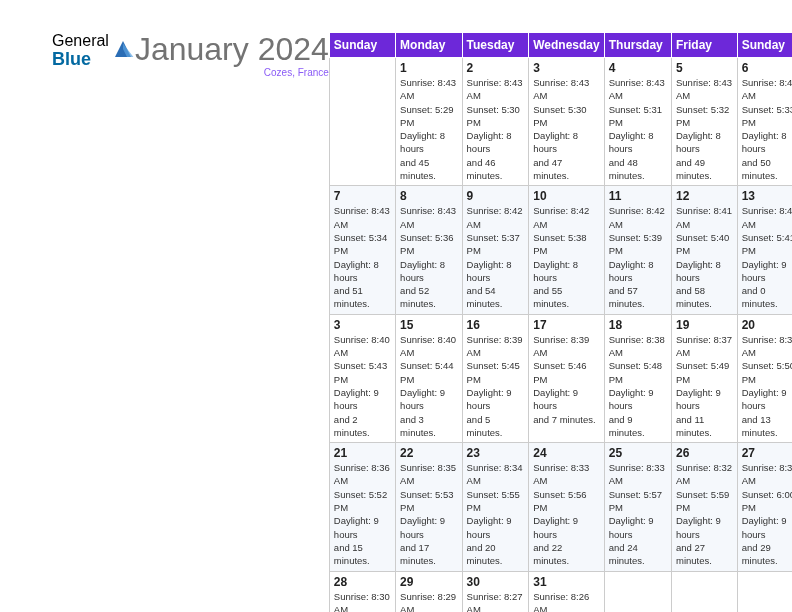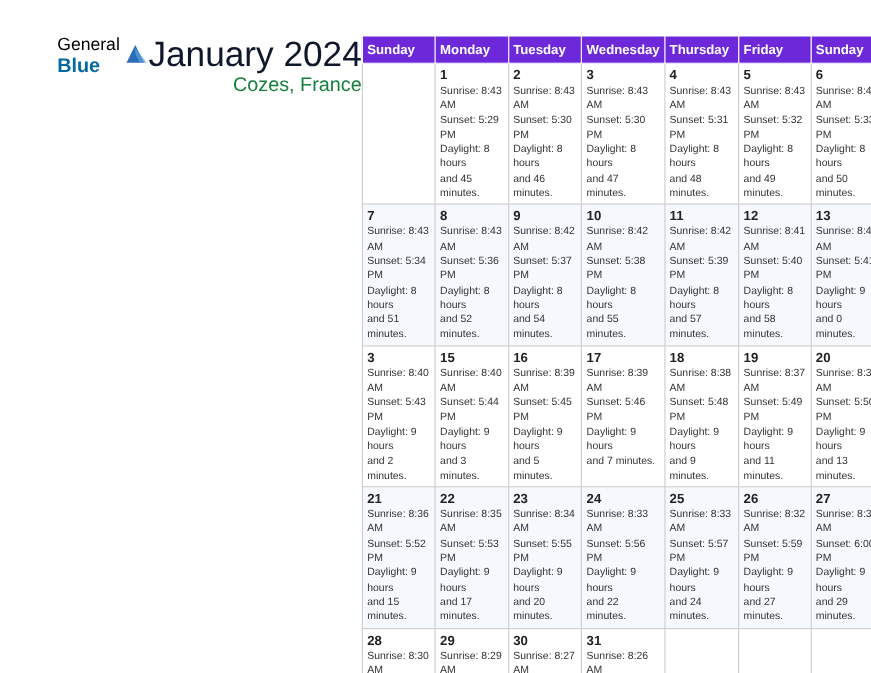--- a/index.html
+++ b/index.html
@@ -38,26 +38,26 @@
       height: 24px;
       margin-left: 2px;
       margin-top: -4px;
     }
     .title-block {
       text-align: right;
     }
     .month-title {
       font-size: 32px;
       font-weight: normal;
-      color: #0f172a;
+      color: #737373;
       line-height: 1.1;
     }
     .location {
-      font-size: 18px;
-      color: #15803d;
+      font-size: 10px;
+      color: #8b5cf6;
     }
     .calendar-table {
       width: 100%;
       border-collapse: collapse;
       flex: 1;
     }
     .calendar-table th {
       background: #2a6db5;
       color: #fff;
       font-size: 12px;

